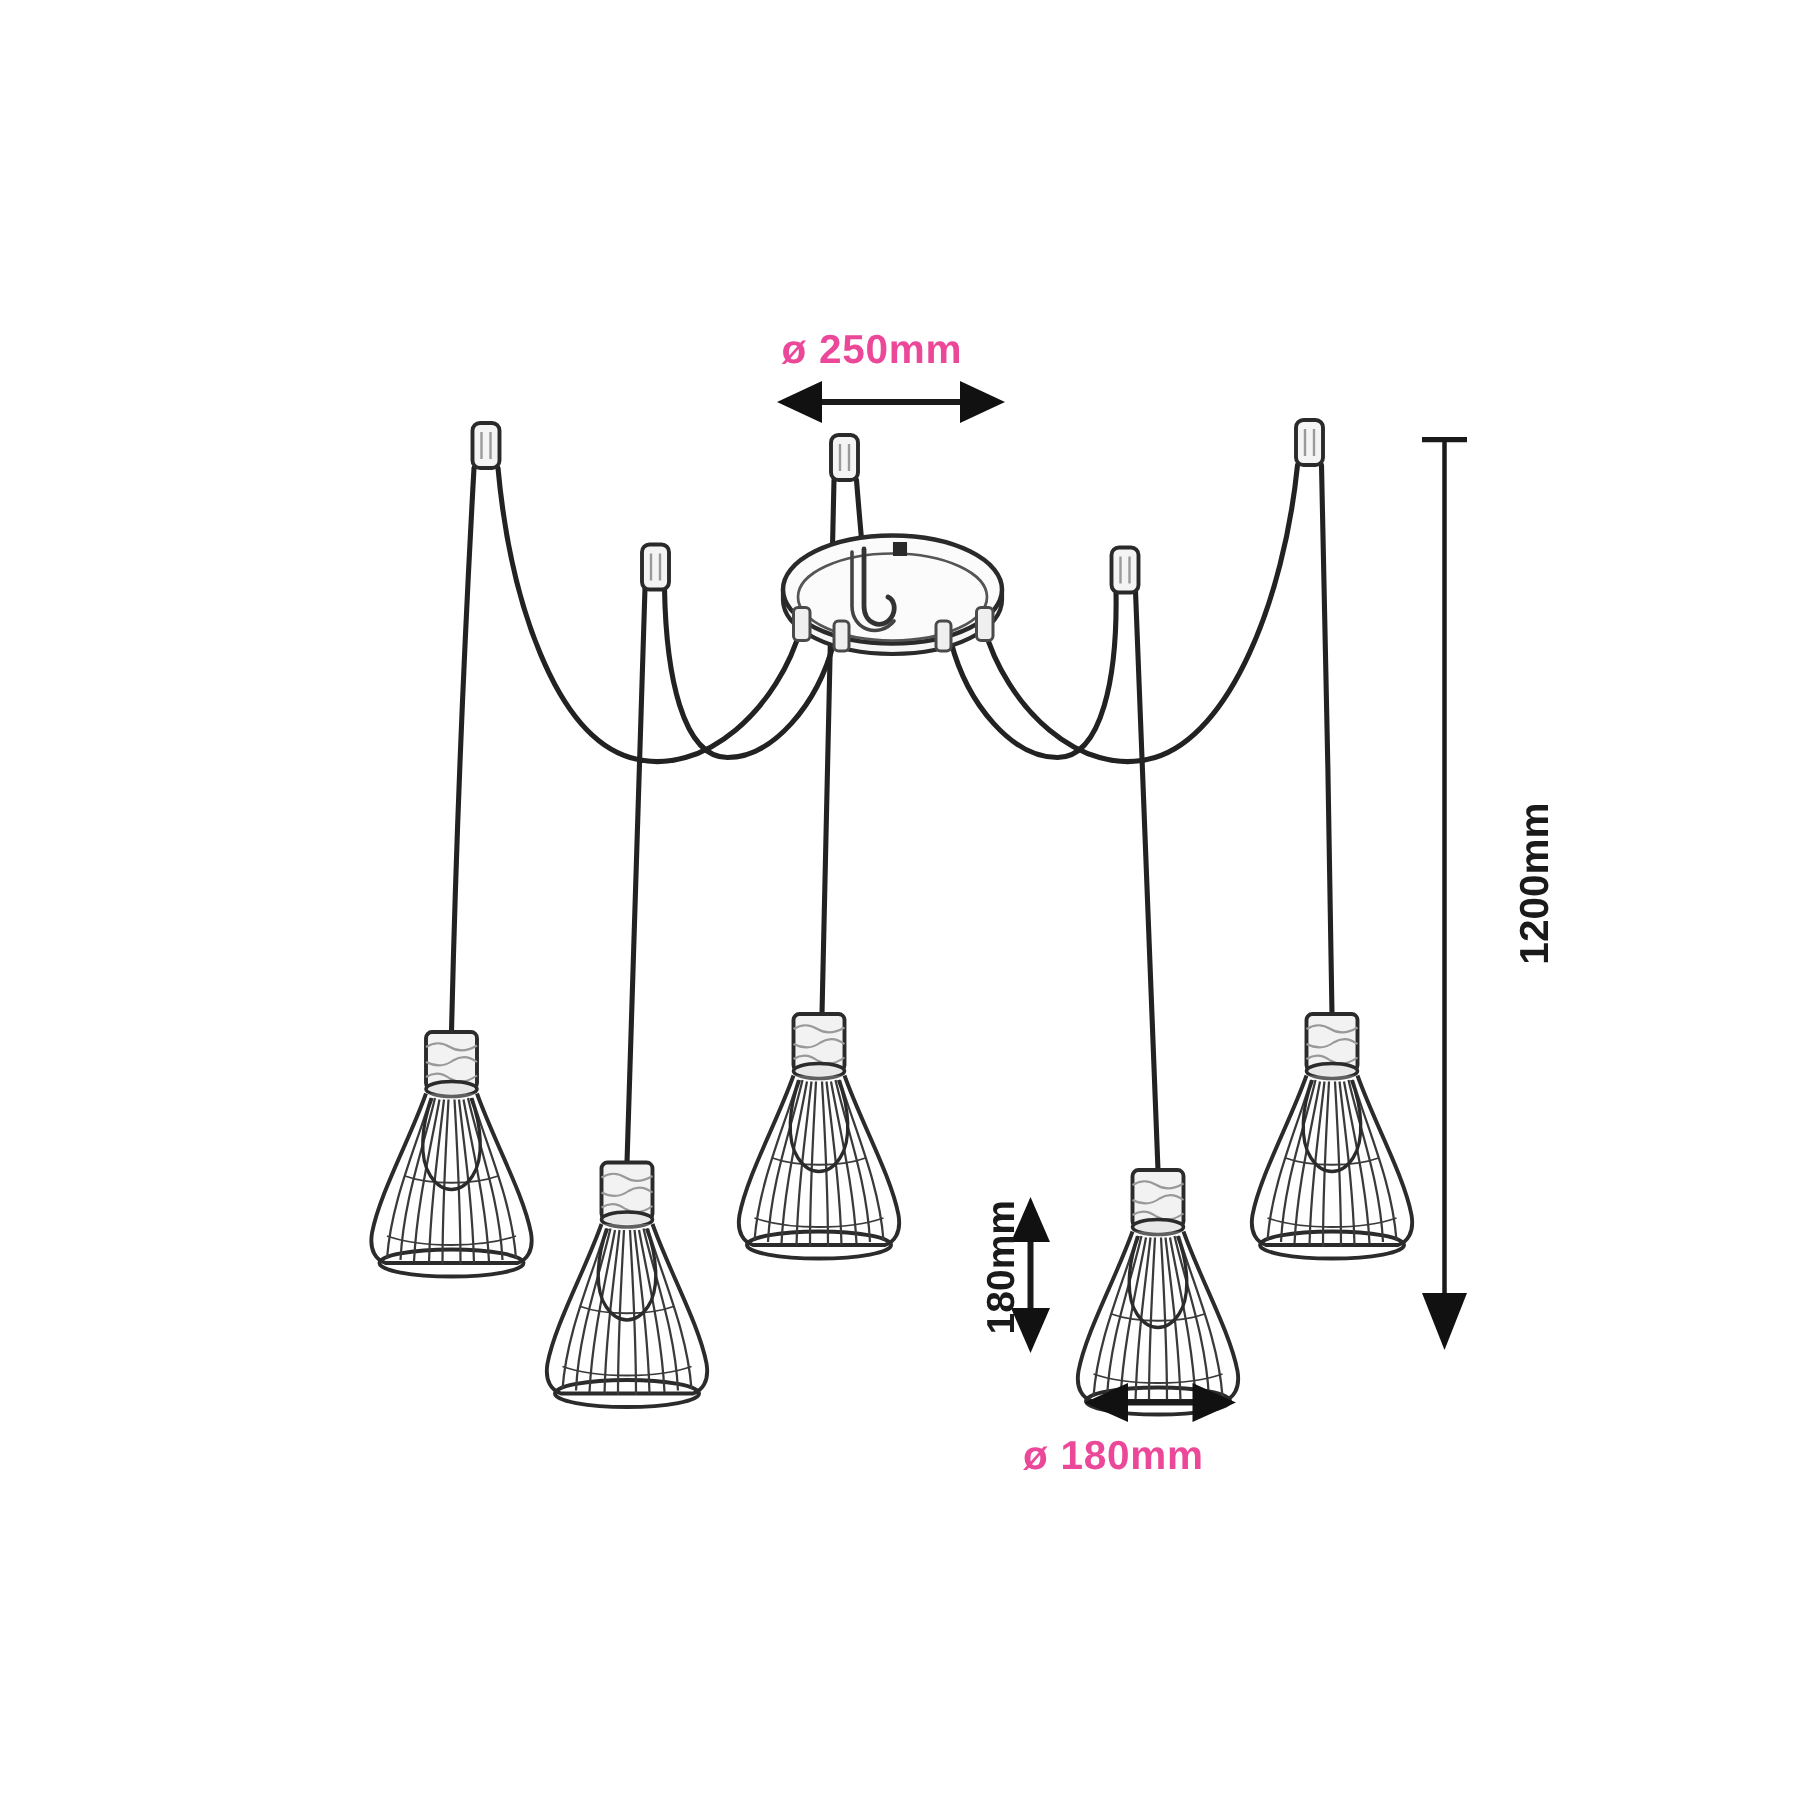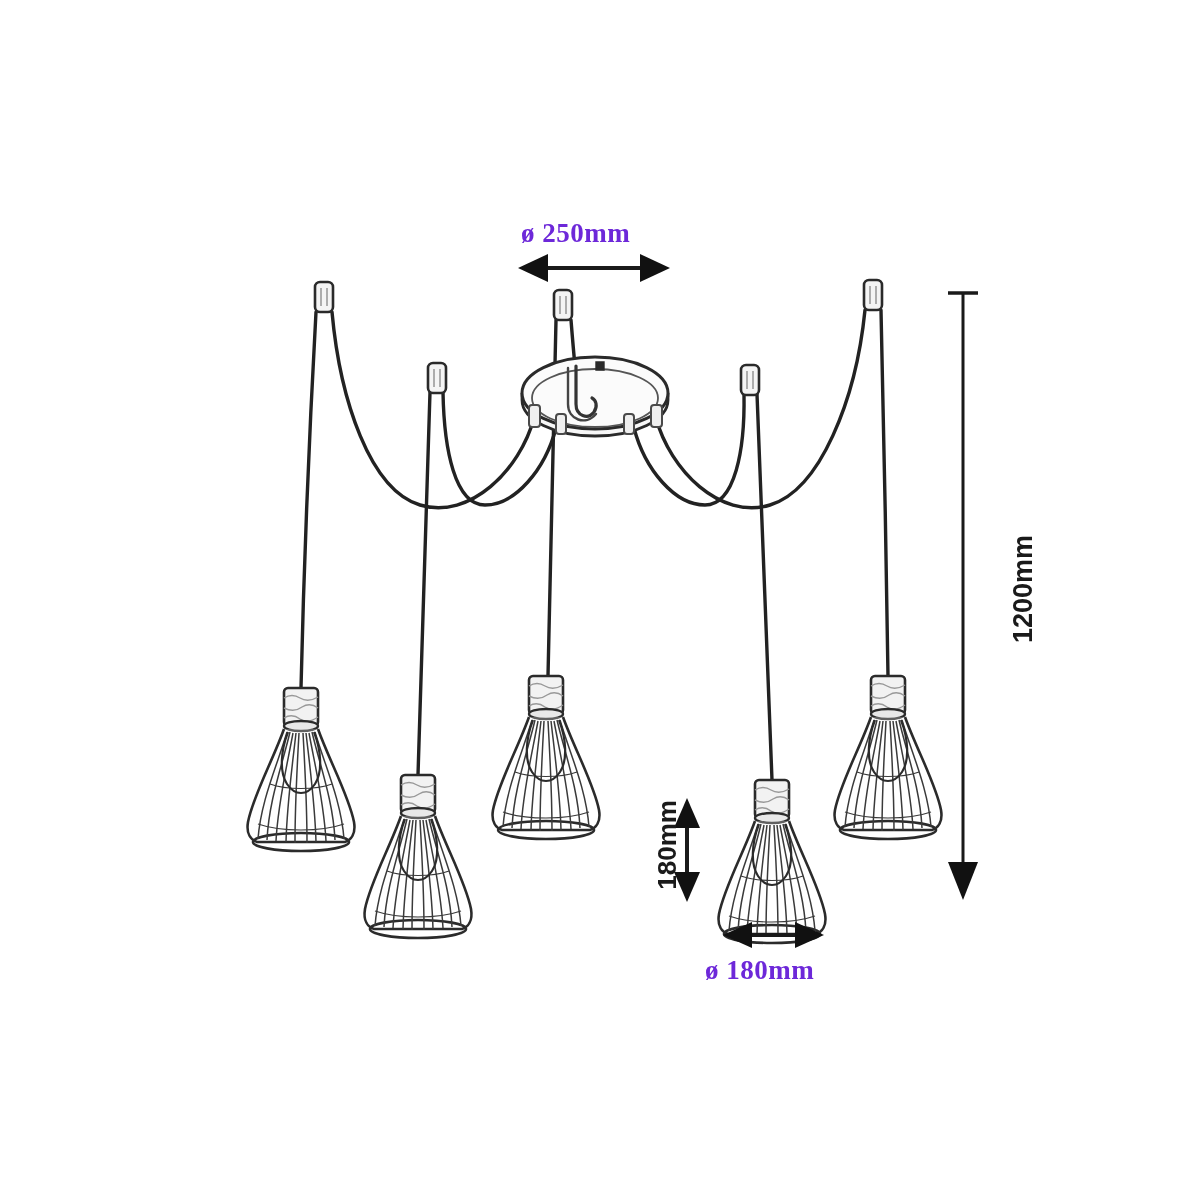--- a/index.html
+++ b/index.html
@@ -21,23 +21,23 @@
   }
   #drawing {
     position: absolute;
     left: 0;
     top: 0;
     width: 1200px;
     height: 1200px;
   }
   .dim-label {
     position: absolute;
-    font-family: Liberation Serif, serif;
+    font-family: Liberation Sans, sans-serif;
     font-weight: bold;
-    color: #6d28d9;
+    color: #ec4899;
     white-space: nowrap;
     letter-spacing: 0.5px;
   }
   #label-top {
     left: 521px;
     top: 218px;
     font-size: 27px;
   }
   #label-height-wrap {
     position: absolute;
@@ -52,21 +52,21 @@
     top: 0;
     transform: rotate(-90deg) translate(-100%, 0);
     transform-origin: left top;
     font-size: 26px;
     font-weight: bold;
     color: #1a1a1a;
     white-space: nowrap;
     font-family: "Liberation Sans", sans-serif;
   }
   #label-bottom {
-    left: 705px;
+    left: 682px;
     top: 955px;
     font-size: 27px;
   }
   #label-drop-wrap {
     position: absolute;
     left: 1008px;
     top: 535px;
     width: 0;
     height: 0;
   }

